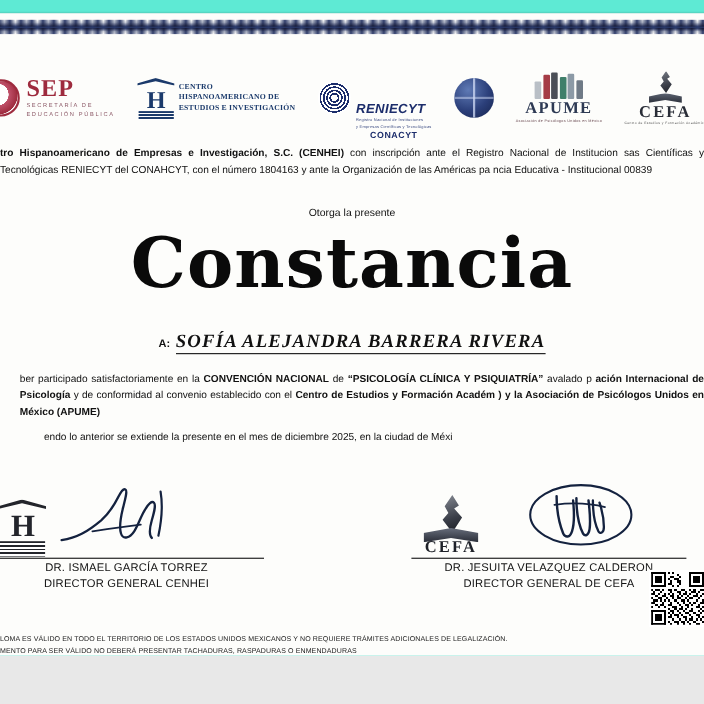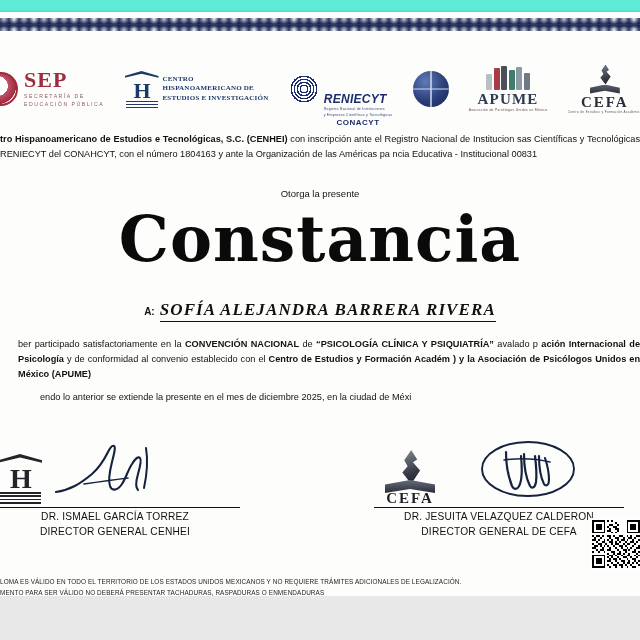--- a/index.html
+++ b/index.html
@@ -418,23 +418,23 @@
           <div class="flame"></div>
           <div class="book"></div>
         </div>
         <div id="cefa-title">CEFA</div>
         <div id="cefa-sub">Centro de Estudios y Formación Académica</div>
       </div>
 
     </div>
 
     <div id="intro-block">
-      <b>tro Hispanoamericano de Estudios e Tecnológicas, S.C. (CENHEI)</b><span> con inscripción ante el Registro Nacional de Institucion</span>
+      <b>tro Hispanoamericano de Empresas e Investigación, S.C. (CENHEI)</b><span> con inscripción ante el Registro Nacional de Institucion</span>
       <span>sas Científicas y Tecnológicas RENIECYT del CONAHCYT, con el número 1804163 y ante la Organización de las Américas pa</span>
-      <span>ncia Educativa - Institucional 00831</span>
+      <span>ncia Educativa - Institucional 00839</span>
     </div>
 
     <div id="award-line">Otorga la presente</div>
     <div id="certificate-title">Constancia</div>
 
     <div id="recipient-row">
       <span id="recipient-prefix">A:</span>
       <span id="recipient-name">SOFÍA ALEJANDRA BARRERA RIVERA</span>
     </div>
 

